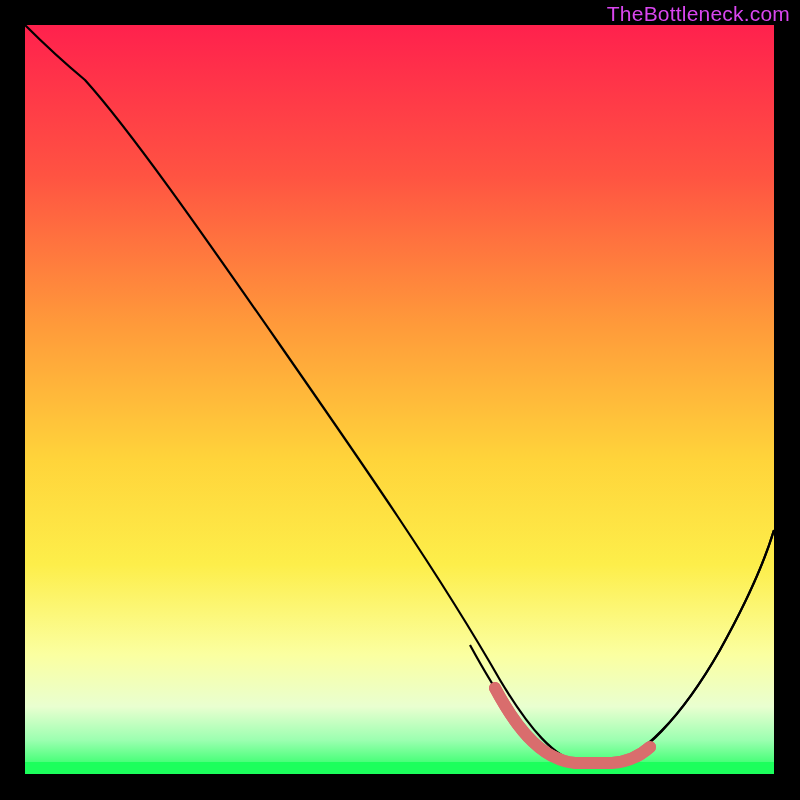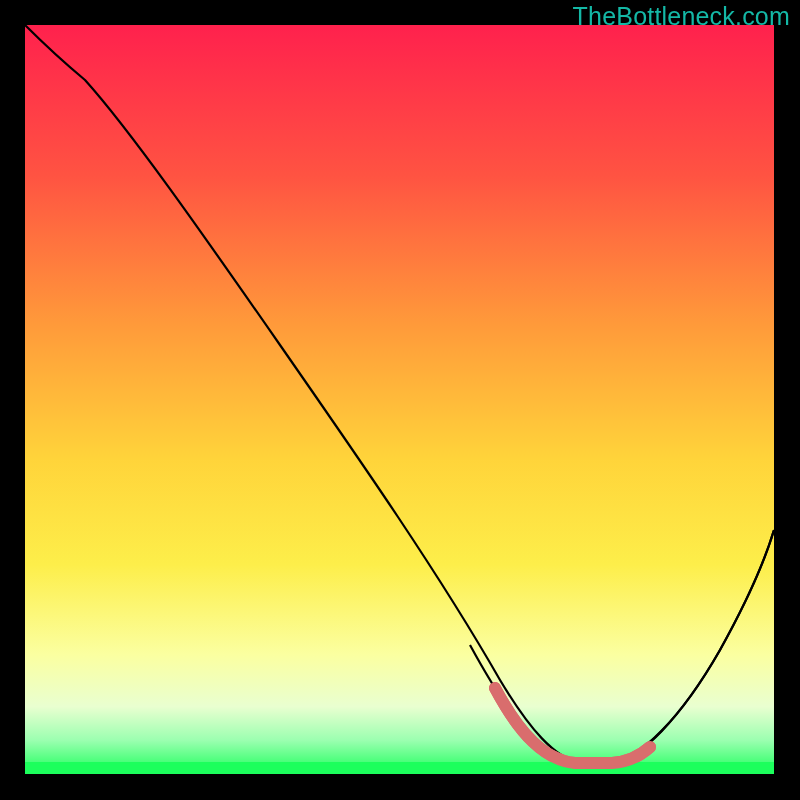--- a/index.html
+++ b/index.html
@@ -13,22 +13,22 @@
   }
   .stage {
     position: relative;
     width: 800px;
     height: 800px;
   }
   .watermark {
     position: absolute;
     top: 2px;
     right: 10px;
-    color: #14b8a6;
-    font-size: 25px;
+    color: #d946ef;
+    font-size: 21px;
     font-weight: 500;
     letter-spacing: 0.2px;
     z-index: 5;
     text-align: right;
   }
   svg.plot {
     position: absolute;
     left: 0;
     top: 0;
     width: 800px;

